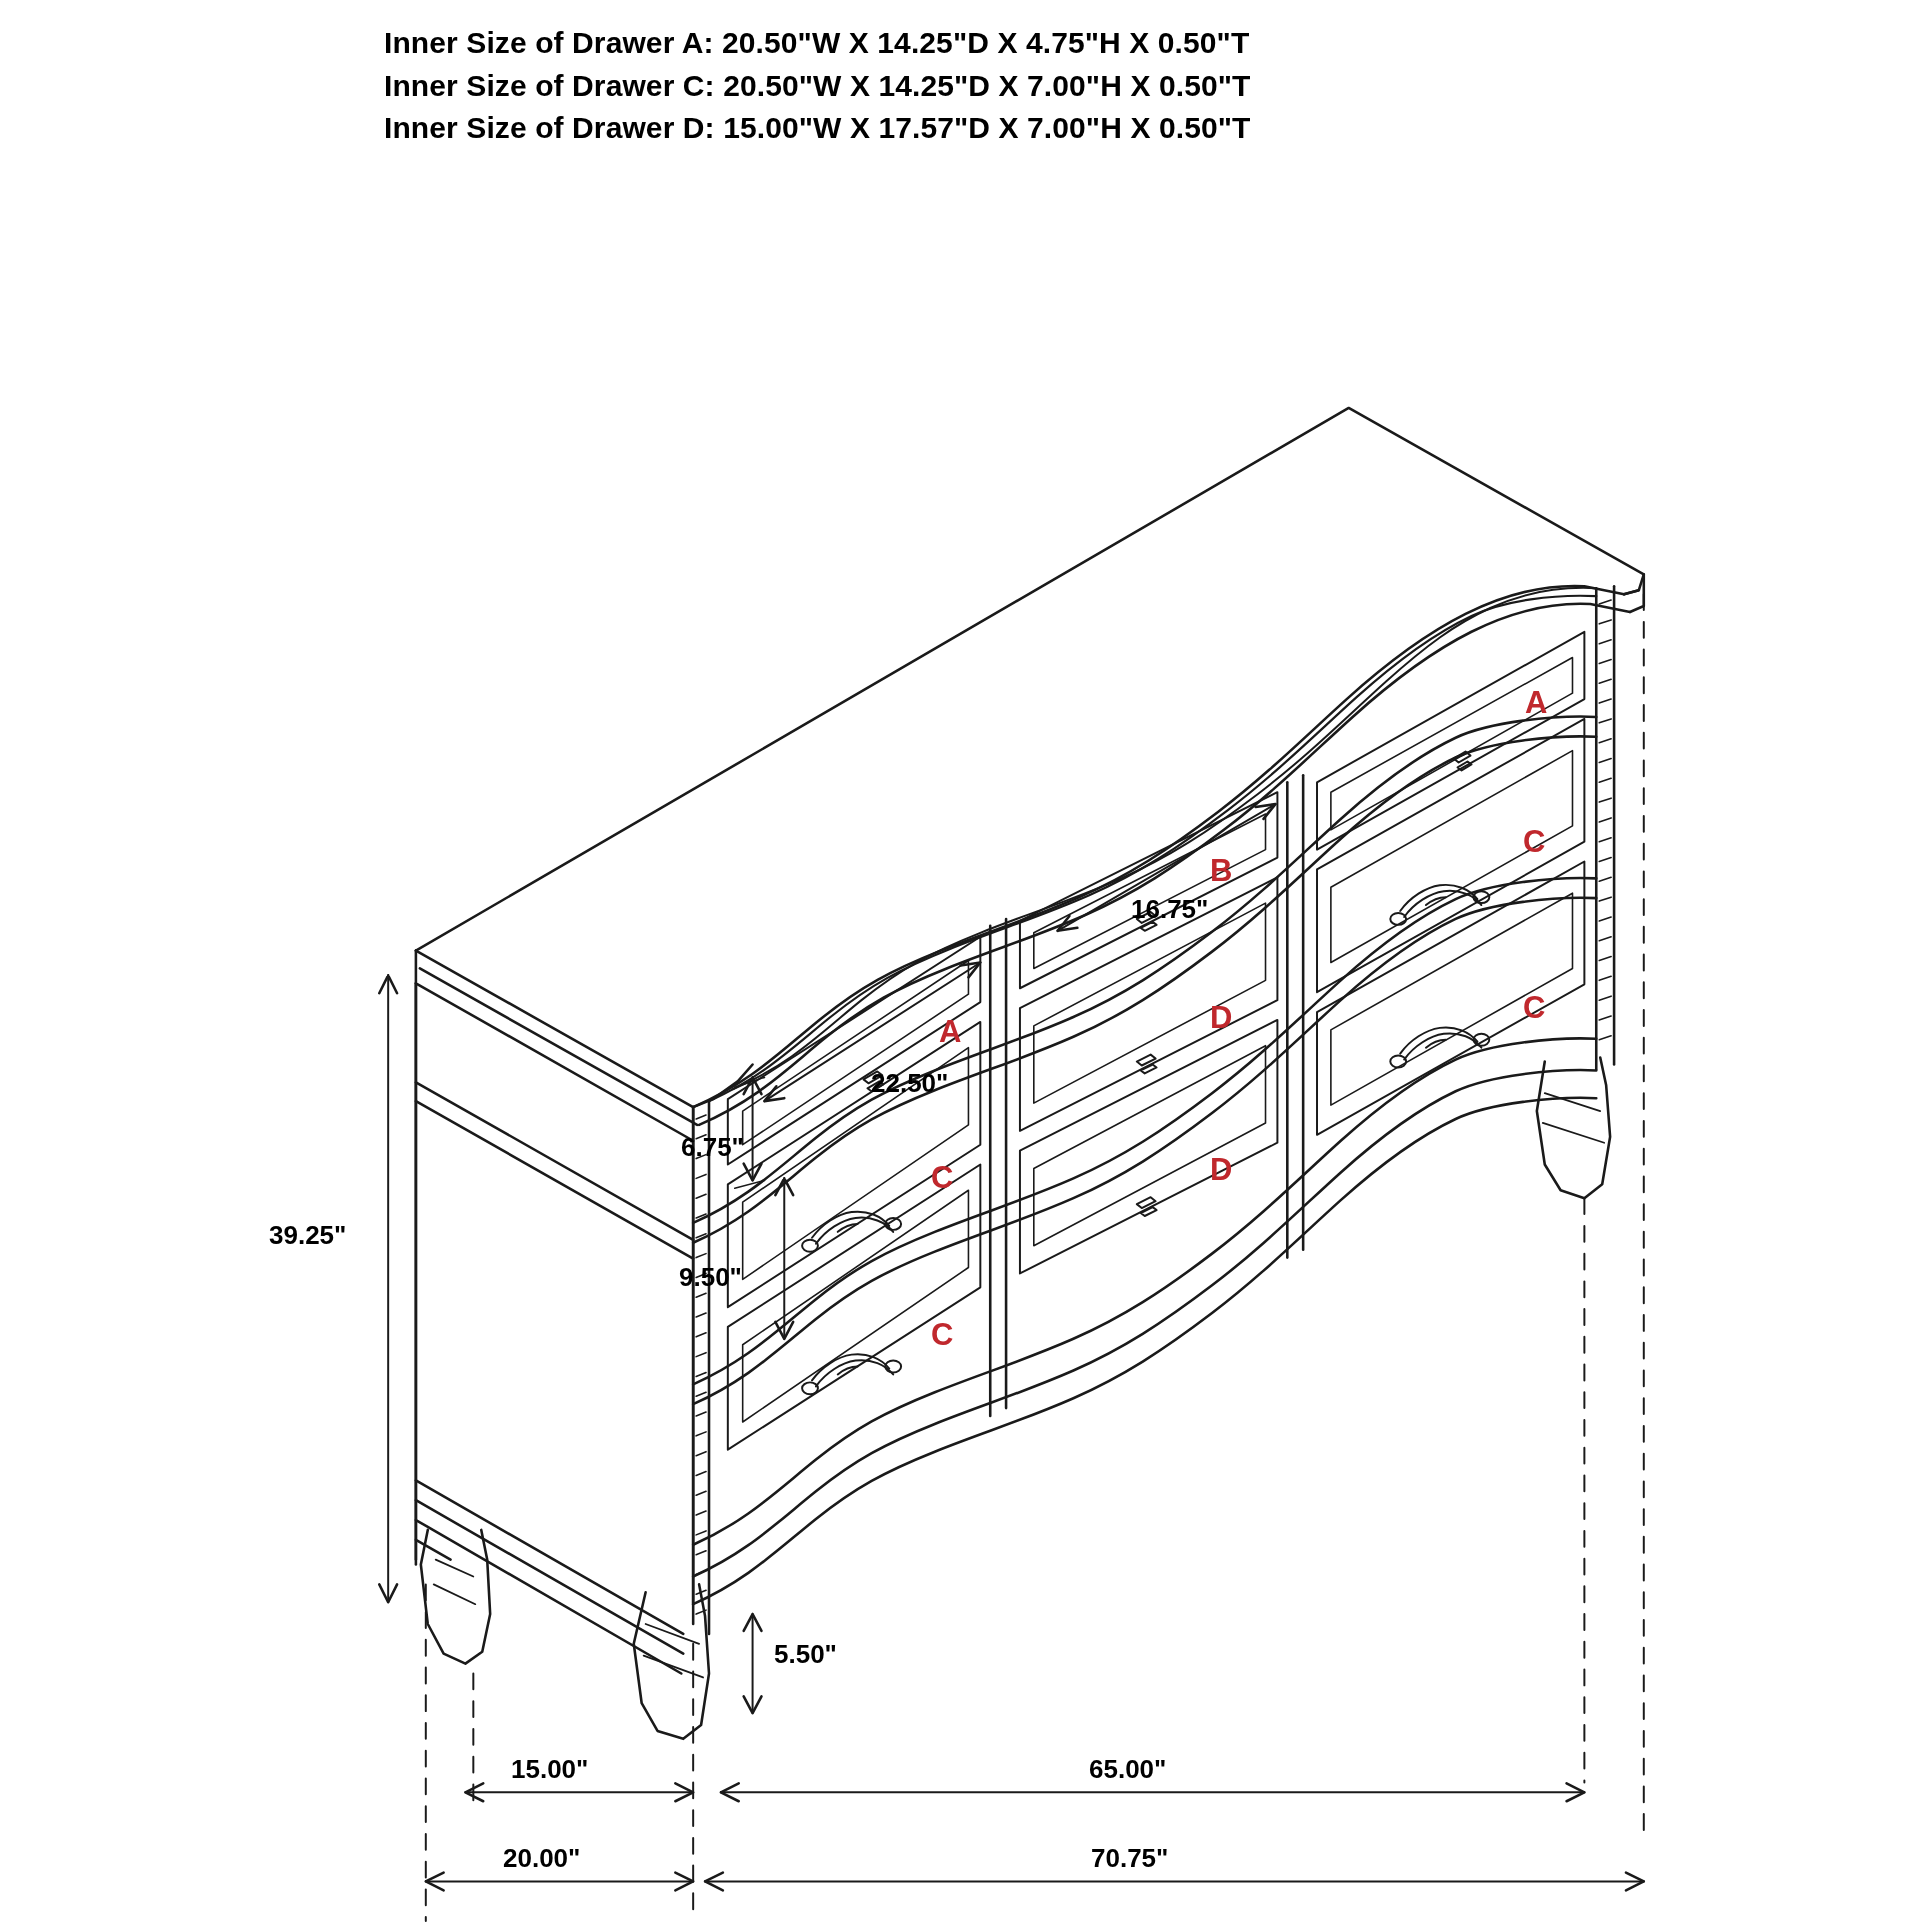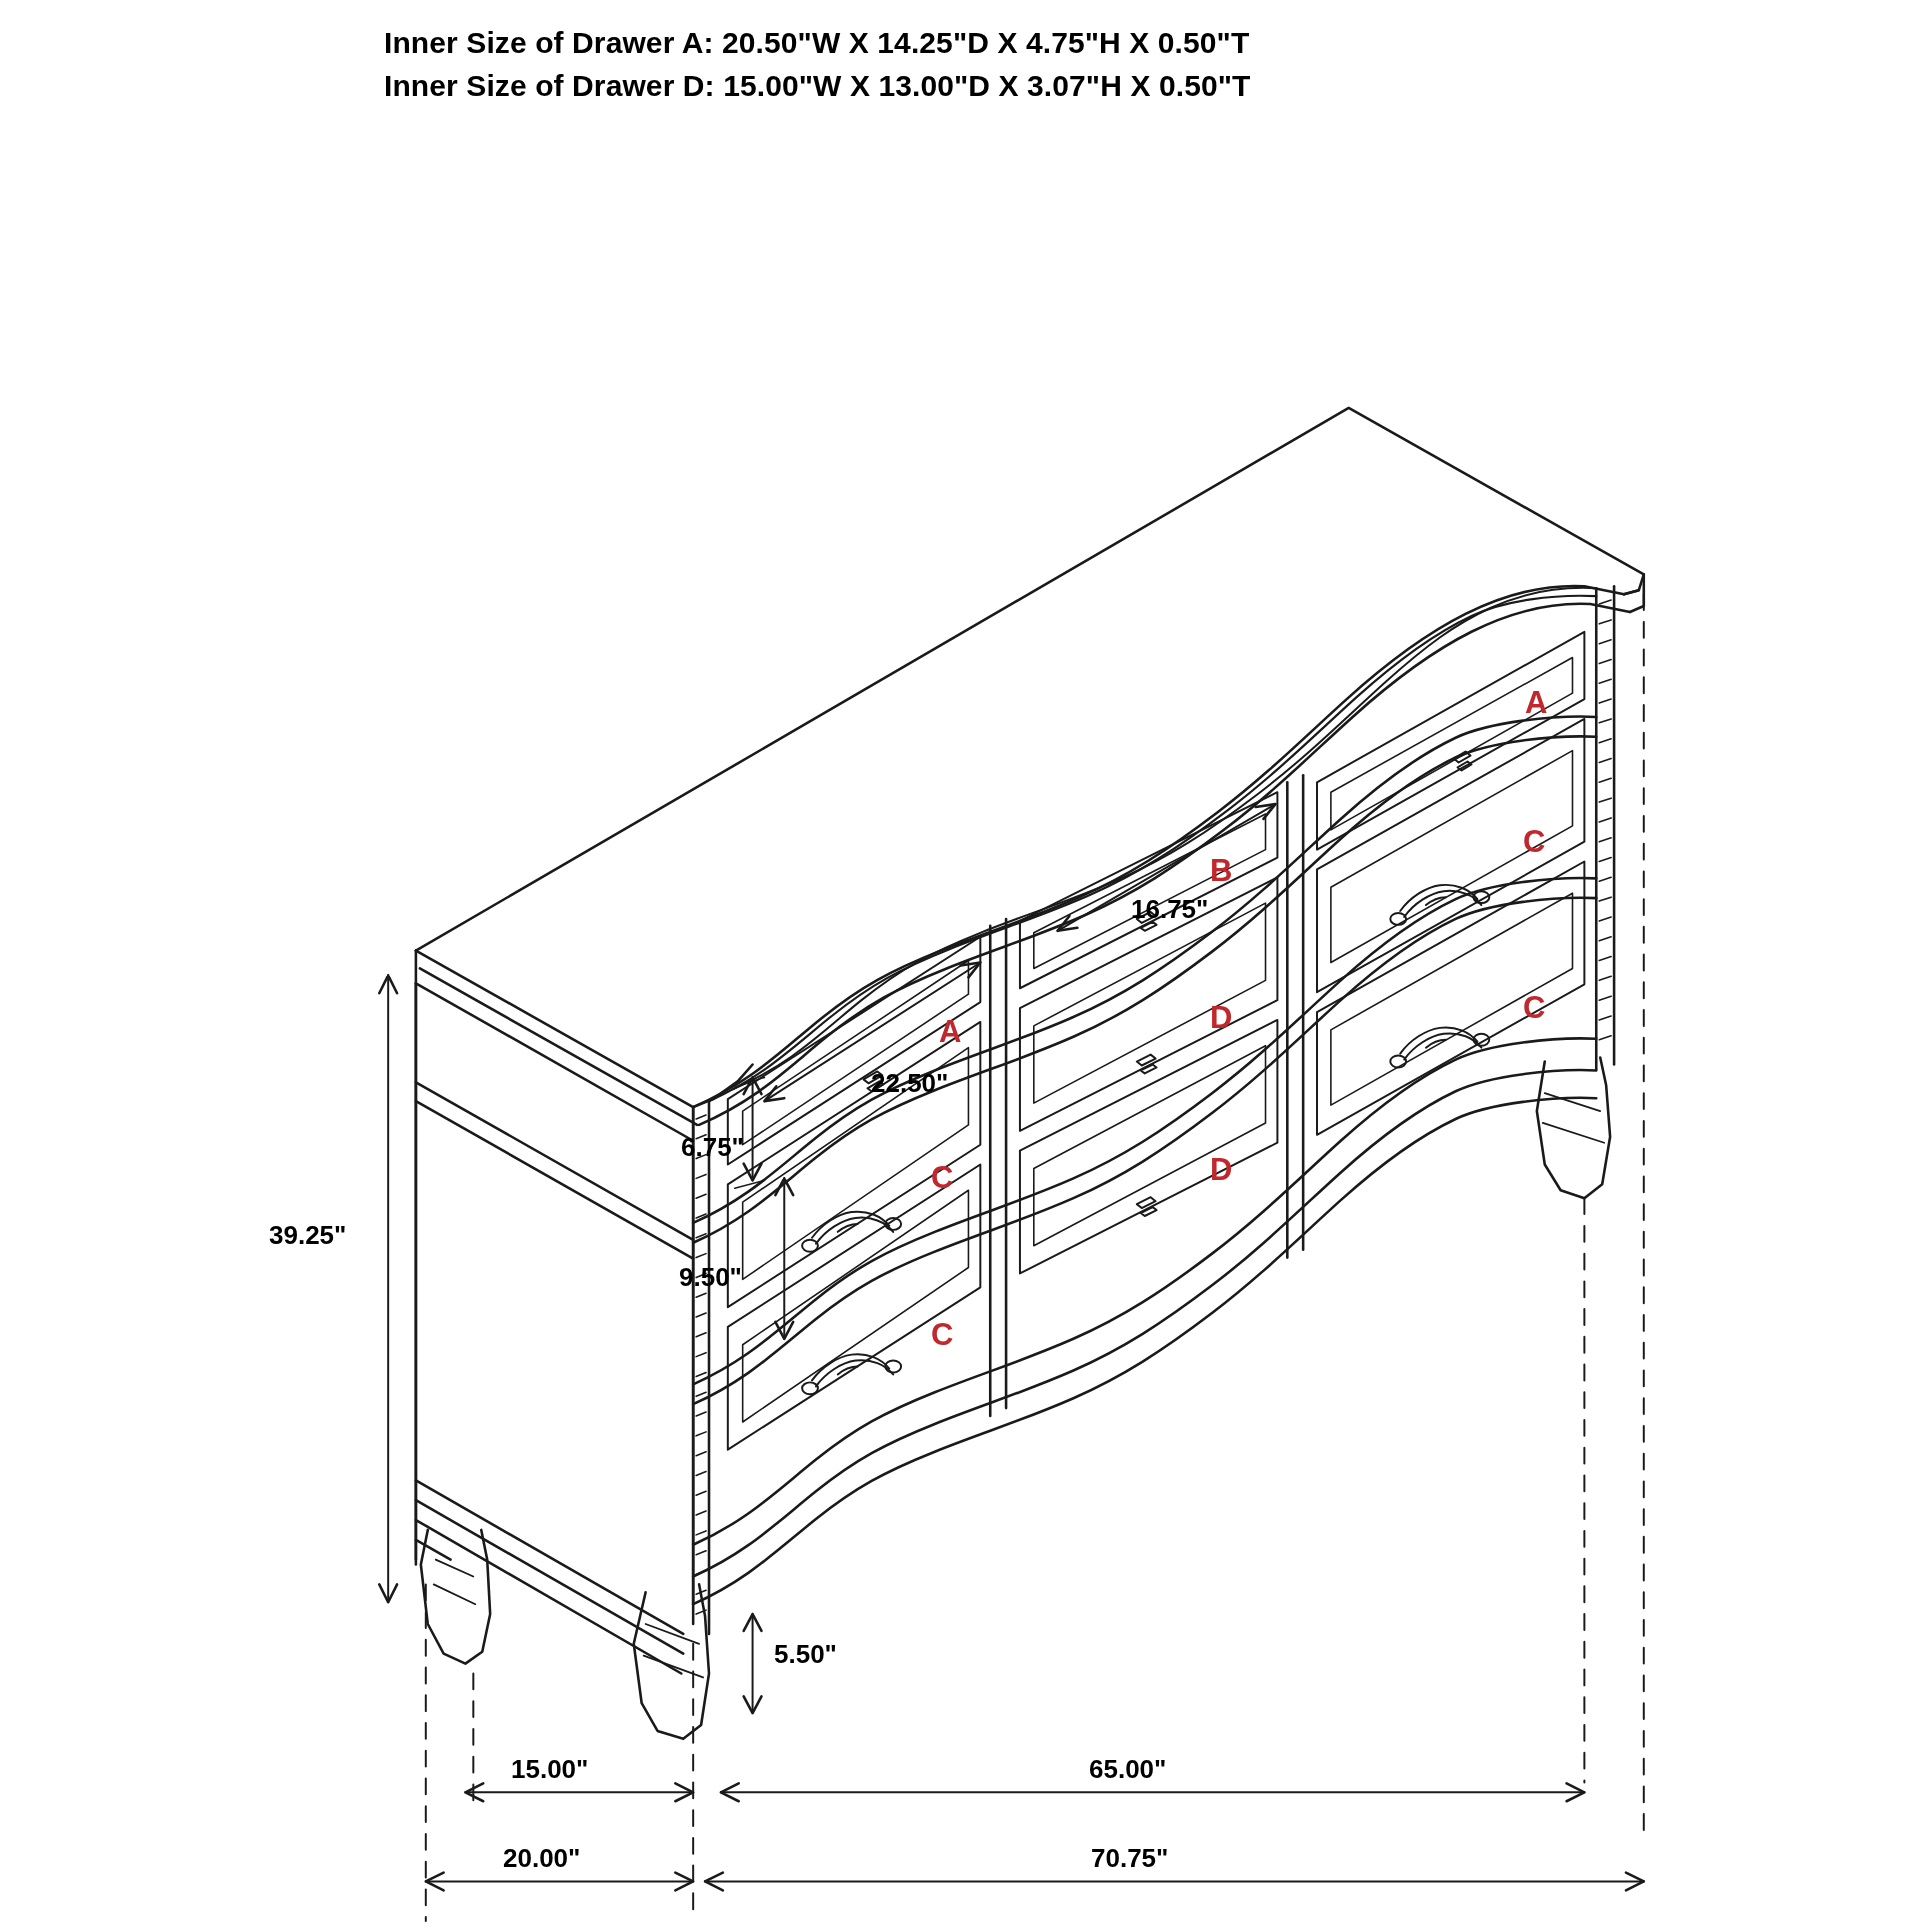--- a/index.html
+++ b/index.html
@@ -9,21 +9,22 @@
   .diagram{position:absolute;left:0;top:0;width:1927px;height:1927px;}
   .dim-label{position:absolute;font-size:26px;font-weight:bold;color:#000;white-space:nowrap;}
   .drawer-label{position:absolute;font-size:31px;font-weight:bold;color:#c0282d;white-space:nowrap;}
   svg{position:absolute;left:0;top:0;}
 </style>
 </head>
 <body>
 
 <div class="spec-block">
   <div class="spec-line">Inner Size of Drawer A: 20.50"W X 14.25"D X 4.75"H X 0.50"T</div>
-  <div class="spec-line">Inner Size of Drawer D: 15.00"W X 13.00"D X 3.07"H X 0.50"T</div>
+  <div class="spec-line">Inner Size of Drawer C: 20.50"W X 14.25"D X 7.00"H X 0.50"T</div>
+  <div class="spec-line">Inner Size of Drawer D: 15.00"W X 17.57"D X 7.00"H X 0.50"T</div>
 </div>
 
 <div class="diagram">
 <svg width="1927" height="1927" viewBox="0 0 1946 1946">
   <g fill="none" stroke="#1a1a1a" stroke-width="2.6" stroke-linejoin="round" stroke-linecap="round">
 
     <path d="M420,960 L1362,412 L1660,580 L1655,596 L1640,600"></path>
     <path d="M420,960 L700,1118"></path>
     <path d="M700,1118 L720,1110 L745,1092 L760,1075"></path>
 

